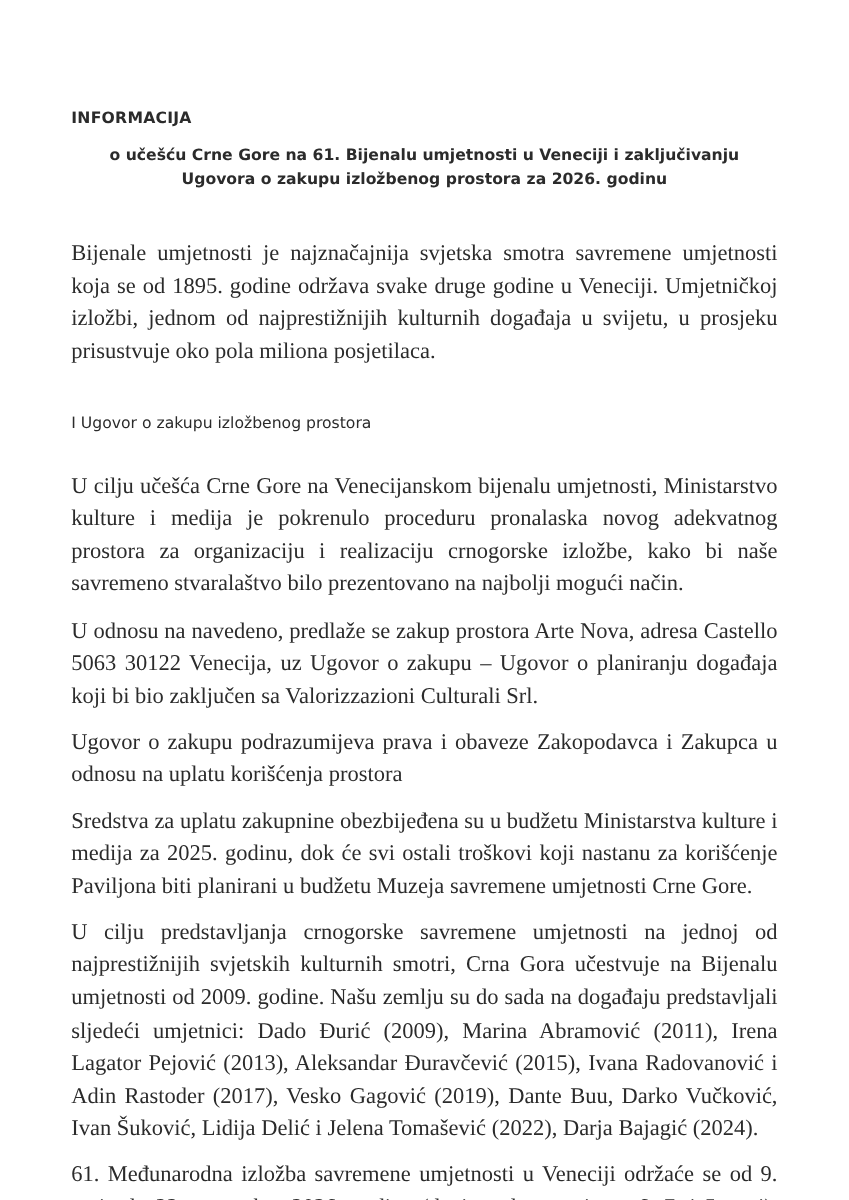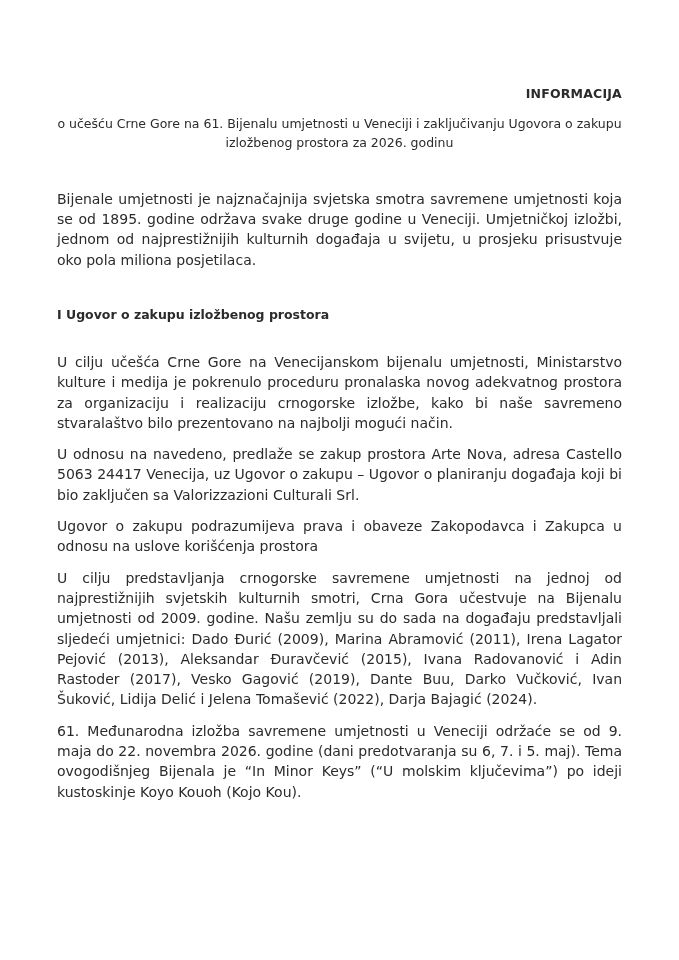--- a/index.html
+++ b/index.html
@@ -15,70 +15,72 @@
     color: #2b2b2b;
   }
   .page {
     box-sizing: border-box;
     width: 679px;
     height: 960px;
     padding: 86px 57px 40px 57px;
     background: #ffffff;
   }
   .doc-title {
-    text-align: right;
+    text-align: left;
     font-weight: bold;
     font-size: 12.5px;
     letter-spacing: 0.2px;
     margin: 0 0 13px 0;
   }
   .doc-subtitle {
     text-align: center;
-    font-weight: normal;
+    font-weight: bold;
     font-size: 12.5px;
     line-height: 1.55;
     margin: 0 0 36px 0;
   }
   p.body-text {
-    font-size: 14px;
+    font-size: 18px;
     line-height: 1.45;
     text-align: justify;
     margin: 0 0 11px 0;
+    font-family: Liberation Serif, serif;
   }
   p.intro {
     margin-bottom: 0;
   }
   h2.section-heading {
     font-size: 12.5px;
-    font-weight: bold;
+    font-weight: normal;
     margin: 37px 0 30px 0;
     text-align: left;
   }
 </style>
 </head>
 <body>
 
 <div class="page">
 
   <h1 class="doc-title">INFORMACIJA</h1>
 
   <div class="doc-subtitle">o učešću Crne Gore na 61. Bijenalu umjetnosti u Veneciji i zaključivanju Ugovora o zakupu izložbenog prostora za 2026. godinu</div>
 
   <p class="body-text intro">Bijenale umjetnosti je najznačajnija svjetska smotra savremene umjetnosti koja se od 1895. godine održava svake druge godine u Veneciji. Umjetničkoj izložbi, jednom od najprestižnijih kulturnih događaja u svijetu, u prosjeku prisustvuje oko pola miliona posjetilaca.</p>
 
   <section>
     <h2 class="section-heading">I Ugovor o zakupu izložbenog prostora</h2>
 
     <p class="body-text">U cilju učešća Crne Gore na Venecijanskom bijenalu umjetnosti, Ministarstvo kulture i medija je pokrenulo proceduru pronalaska novog adekvatnog prostora za organizaciju i realizaciju crnogorske izložbe, kako bi naše savremeno stvaralaštvo bilo prezentovano na najbolji mogući način.</p>
 
-    <p class="body-text">U odnosu na navedeno, predlaže se zakup prostora Arte Nova, adresa Castello 5063 24417 Venecija, uz Ugovor o zakupu – Ugovor o planiranju događaja koji bi bio zaključen sa Valorizzazioni Culturali Srl.</p>
+    <p class="body-text">U odnosu na navedeno, predlaže se zakup prostora Arte Nova, adresa Castello 5063 30122 Venecija, uz Ugovor o zakupu – Ugovor o planiranju događaja koji bi bio zaključen sa Valorizzazioni Culturali Srl.</p>
 
-    <p class="body-text">Ugovor o zakupu podrazumijeva prava i obaveze Zakopodavca i Zakupca u odnosu na uslove korišćenja prostora</p>
+    <p class="body-text">Ugovor o zakupu podrazumijeva prava i obaveze Zakopodavca i Zakupca u odnosu na uplatu korišćenja prostora</p>
 
 
+    <p class="body-text">Sredstva za uplatu zakupnine obezbijeđena su u budžetu Ministarstva kulture i medija za 2025. godinu, dok će svi ostali troškovi koji nastanu za korišćenje Paviljona biti planirani u budžetu Muzeja savremene umjetnosti Crne Gore.</p>
   </section>
 
   <section>
 
     <p class="body-text">U cilju predstavljanja crnogorske savremene umjetnosti na jednoj od najprestižnijih svjetskih kulturnih smotri, Crna Gora učestvuje na Bijenalu umjetnosti od 2009. godine. Našu zemlju su do sada na događaju predstavljali sljedeći umjetnici: Dado Đurić (2009), Marina Abramović (2011), Irena Lagator Pejović (2013), Aleksandar Đuravčević (2015), Ivana Radovanović i Adin Rastoder (2017), Vesko Gagović (2019), Dante Buu, Darko Vučković, Ivan Šuković, Lidija Delić i Jelena Tomašević (2022), Darja Bajagić (2024).</p>
 
     <p class="body-text">61. Međunarodna izložba savremene umjetnosti u Veneciji održaće se od 9. maja do 22. novembra 2026. godine (dani predotvaranja su 6, 7. i 5. maj). Tema ovogodišnjeg Bijenala je “In Minor Keys” (“U molskim ključevima”) po ideji kustoskinje Koyo Kouoh (Kojo Kou).</p>
   </section>
 
 </div>

